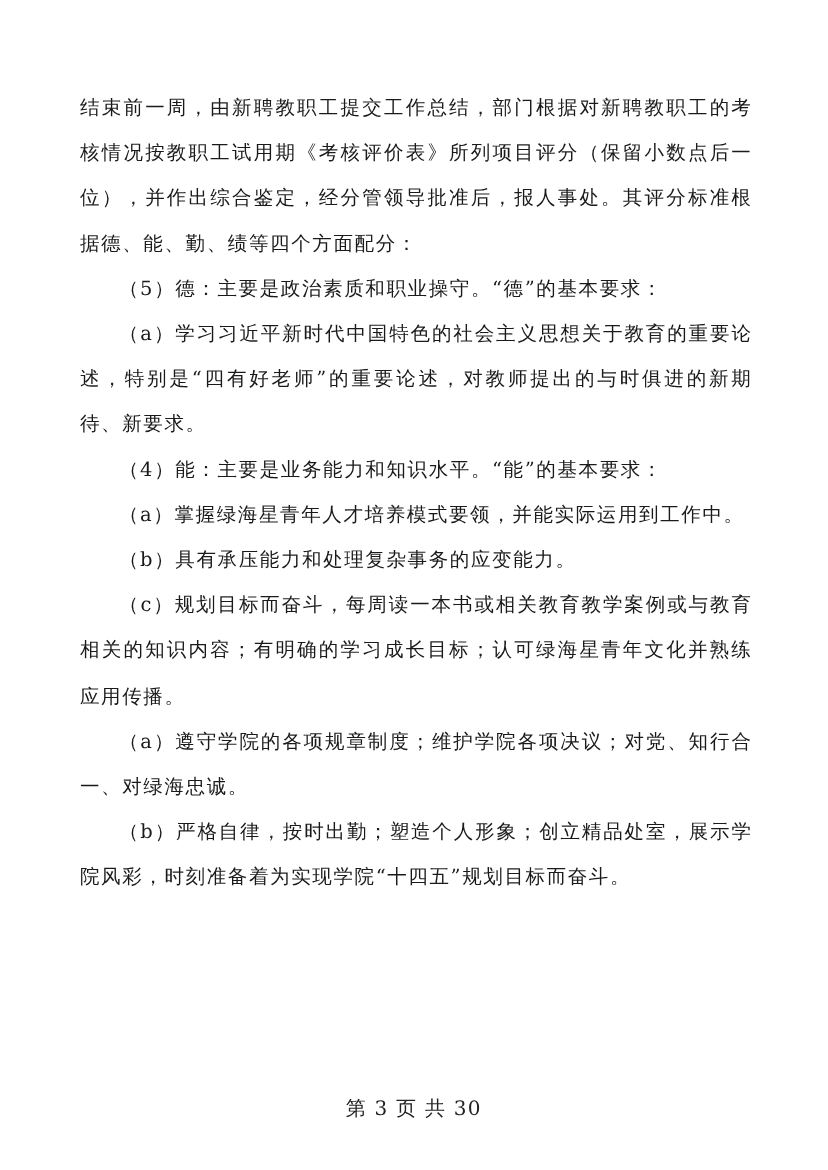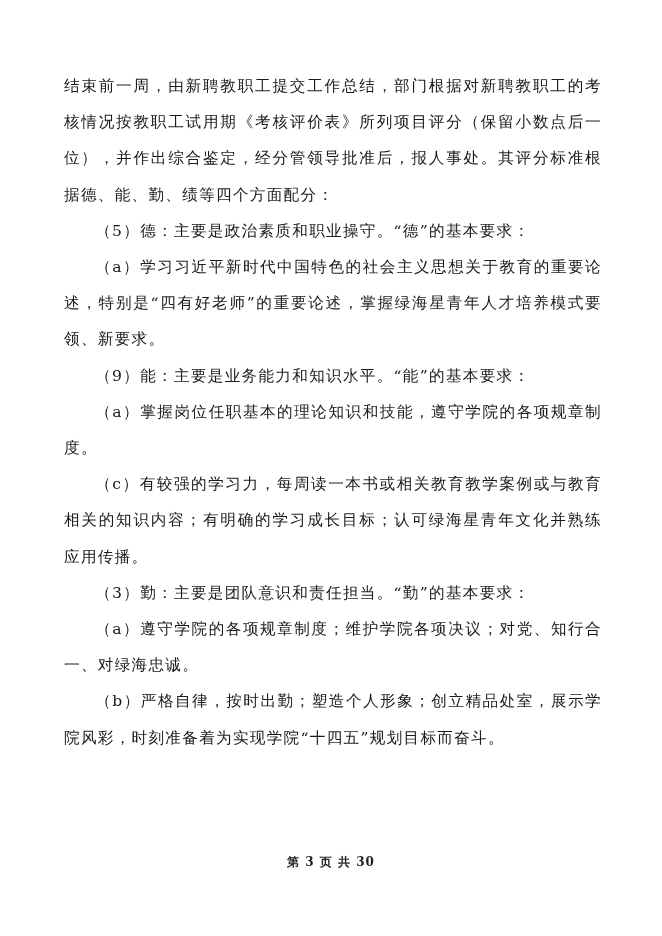--- a/index.html
+++ b/index.html
@@ -13,35 +13,35 @@
     .body-text {
       position: absolute; left: 64px; top: 68px; width: 538px;
       font-size: 15.6px; line-height: 36.2px;
       letter-spacing: 1.3px;
       text-align: justify;
     }
     .para { margin: 0; padding: 0; text-align: justify; text-align-last: left; }
     .indent { text-indent: 2em; }
     .heading { text-indent: 2em; }
     .footer {
-      position: absolute; left: 0; width: 662px; top: 854px;
-      text-align: center; font-size: 12px; letter-spacing: 1px;
-      font-family: "DejaVu Serif", "Liberation Serif", serif; color: #222; font-weight: bold;
+      position: absolute; left: 0; width: 662px; top: 877px;
+      text-align: center; font-size: 16px; letter-spacing: 1px;
+      font-family: "DejaVu Serif", "Liberation Serif", serif; color: #222;
     }
   </style>
 </head>
 <body>
 
 <div class="page">
   <div class="body-text">
     <p class="para">结束前一周，由新聘教职工提交工作总结，部门根据对新聘教职工的考核情况按教职工试用期《考核评价表》所列项目评分（保留小数点后一位），并作出综合鉴定，经分管领导批准后，报人事处。其评分标准根据德、能、勤、绩等四个方面配分：</p>
     <p class="para heading">（5）德：主要是政治素质和职业操守。“德”的基本要求：</p>
-    <p class="para indent">（a）学习习近平新时代中国特色的社会主义思想关于教育的重要论述，特别是“四有好老师”的重要论述，掌握绿海星青年人才培养模式要领、新要求。</p>
-    <p class="para heading">（9）能：主要是业务能力和知识水平。“能”的基本要求：</p>
-    <p class="para indent">（a）掌握岗位任职基本的理论知识和技能，遵守学院的各项规章制度。</p>
-    <p class="para indent">（c）有较强的学习力，每周读一本书或相关教育教学案例或与教育相关的知识内容；有明确的学习成长目标；认可绿海星青年文化并熟练应用传播。</p>
-    <p class="para heading">（3）勤：主要是团队意识和责任担当。“勤”的基本要求：</p>
+    <p class="para indent">（a）学习习近平新时代中国特色的社会主义思想关于教育的重要论述，特别是“四有好老师”的重要论述，对教师提出的与时俱进的新期待、新要求。</p>
+    <p class="para heading">（4）能：主要是业务能力和知识水平。“能”的基本要求：</p>
+    <p class="para indent">（a）掌握绿海星青年人才培养模式要领，并能实际运用到工作中。</p>
+    <p class="para indent">（b）具有承压能力和处理复杂事务的应变能力。</p>
+    <p class="para indent">（c）规划目标而奋斗，每周读一本书或相关教育教学案例或与教育相关的知识内容；有明确的学习成长目标；认可绿海星青年文化并熟练应用传播。</p>
     <p class="para indent">（a）遵守学院的各项规章制度；维护学院各项决议；对党、知行合一、对绿海忠诚。</p>
     <p class="para indent">（b）严格自律，按时出勤；塑造个人形象；创立精品处室，展示学院风彩，时刻准备着为实现学院“十四五”规划目标而奋斗。</p>
 
   </div>
   <div class="footer">第 3 页 共 30</div>
 </div>
 
 </body></html>

